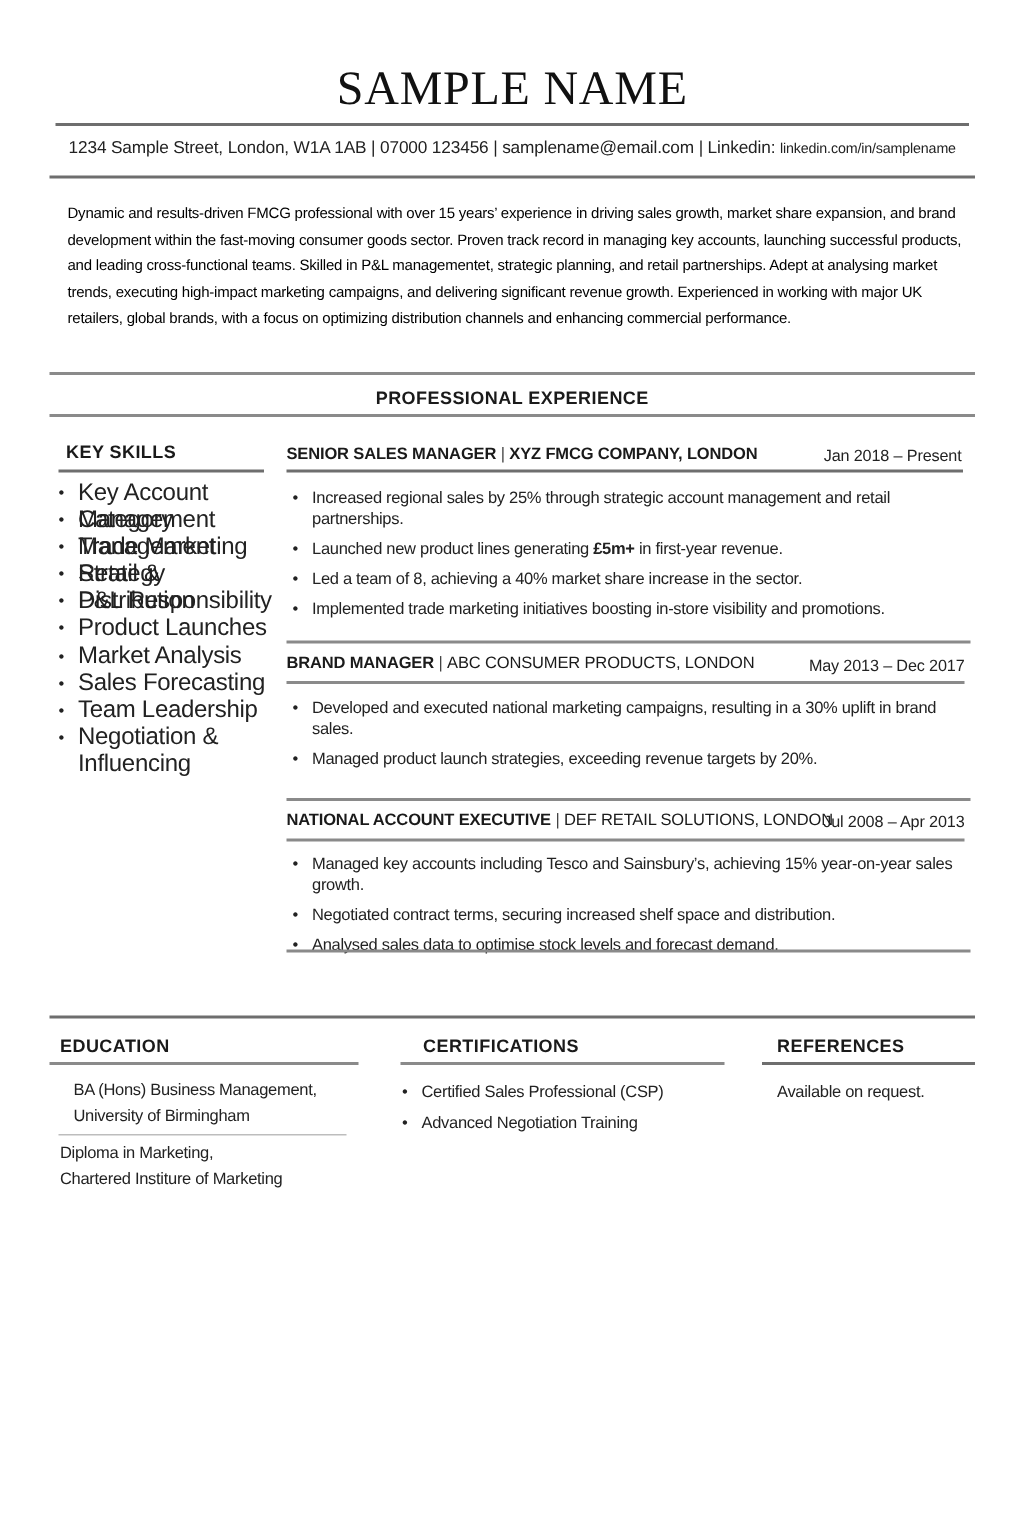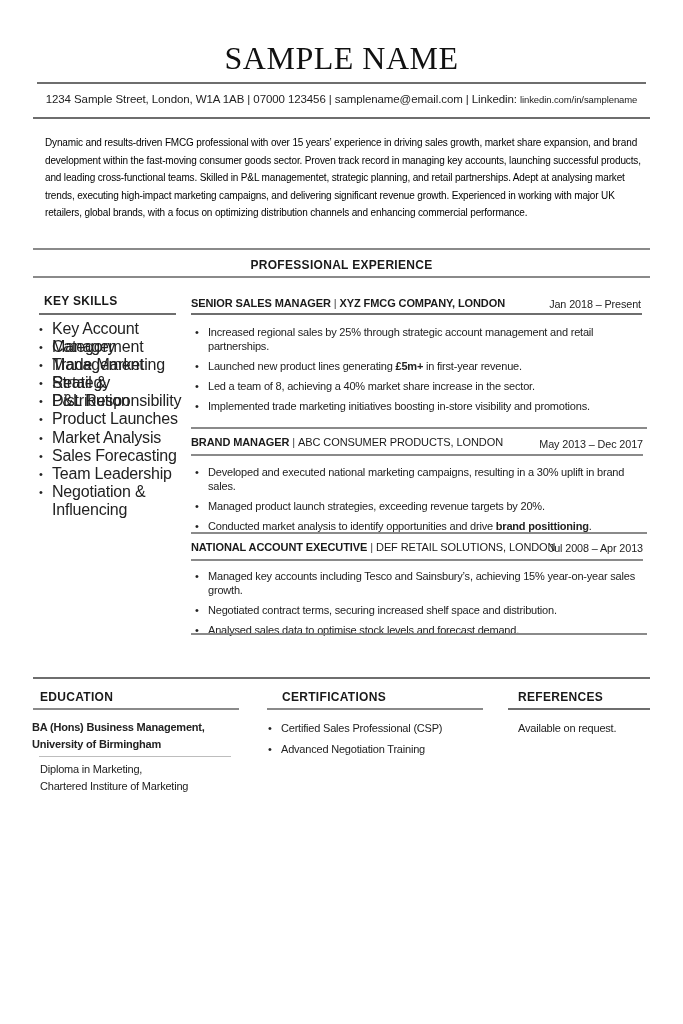--- a/index.html
+++ b/index.html
@@ -72,41 +72,40 @@
 
 <div class="abs hr" style="top:427px; left:191px; width:456px;"></div>
 <div class="abs job-head" style="top:436px; left:191px;">
   <b>BRAND MANAGER</b><span class="sep">|</span><span>ABC CONSUMER PRODUCTS, LONDON</span>
 </div>
 <div class="abs job-date" style="top:438px; right:40px;">May 2013 – Dec 2017</div>
 <div class="abs hr" style="top:454px; left:191px; width:452px;"></div>
 <ul class="abs bullets" style="top:465px; left:192px; width:455px;">
   <li><span>Developed and executed national marketing campaigns, resulting in a 30% uplift in brand sales.</span></li>
   <li><span>Managed product launch strategies, exceeding revenue targets by 20%.</span></li>
-  <li><span>Conducted market analysis to identify opportunities and drive </span><b>brand posittioning</b><span>.</span></li>
 </ul>
 
 <div class="abs hr" style="top:532px; left:191px; width:456px;"></div>
 <div class="abs job-head" style="top:541px; left:191px;">
   <b>NATIONAL ACCOUNT EXECUTIVE</b><span class="sep">|</span><span>DEF RETAIL SOLUTIONS, LONDON</span>
 </div>
 <div class="abs job-date" style="top:542px; right:40px;">Jul 2008 – Apr 2013</div>
 <div class="abs hr" style="top:559px; left:191px; width:452px;"></div>
 <ul class="abs bullets" style="top:569px; left:192px; width:455px;">
   <li><span>Managed key accounts including Tesco and Sainsbury’s, achieving 15% year-on-year sales growth.</span></li>
   <li><span>Negotiated contract terms, securing increased shelf space and distribution.</span></li>
   <li><span>Analysed sales data to optimise stock levels and forecast demand.</span></li>
 </ul>
 <div class="abs hr" style="top:633px; left:191px; width:456px;"></div>
 
 <div class="abs hr-dark" style="top:677px; left:33px; width:617px;"></div>
 
 <div class="abs sec-title" style="top:690px; left:40px;">EDUCATION</div>
 <div class="abs hr" style="top:708px; left:33px; width:206px;"></div>
-<div class="abs plain" style="top:719px; left:32px;font-weight:bold;">
+<div class="abs plain" style="top:719px; left:49px;">
   <div>BA (Hons) Business Management,</div>
   <div>University of Birmingham</div>
 </div>
 <div class="abs" style="top:756px; left:39px; width:192px; height:1px; background:#bdbdbd;"></div>
 <div class="abs plain" style="top:761px; left:40px;">
   <div>Diploma in Marketing,</div>
   <div>Chartered Institure of Marketing</div>
 </div>
 
 <div class="abs sec-title" style="top:690px; left:282px;">CERTIFICATIONS</div>

